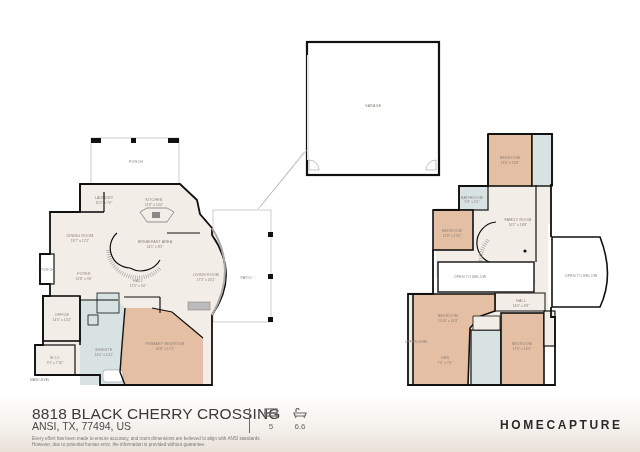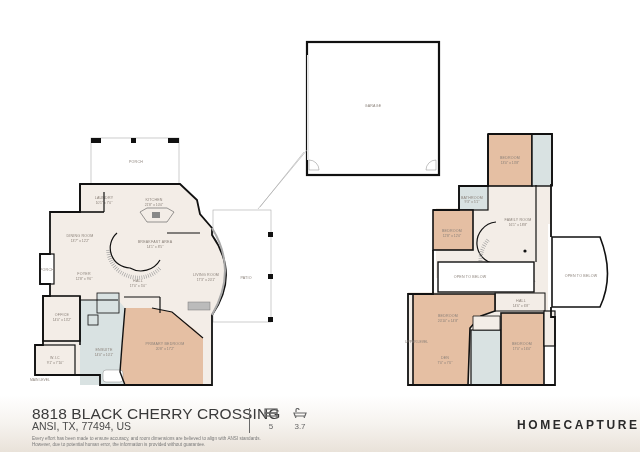--- a/index.html
+++ b/index.html
@@ -9,21 +9,21 @@
   .rd{font-family:"Liberation Sans",sans-serif;font-size:3.4px;fill:#8a8079;text-anchor:middle;}
   .lvl{font-family:"Liberation Sans",sans-serif;font-size:3.4px;fill:#8a8079;}
   .footer{position:absolute;left:0;top:395px;width:640px;height:57px;background:linear-gradient(to bottom,#ffffff 0%,#f6f3ef 50%,#e9e2d9 100%);}
   .title{position:absolute;left:32px;top:11px;font-size:15.5px;color:#3a3a3a;letter-spacing:0.1px;line-height:16px;white-space:nowrap;}
   .addr{position:absolute;left:32px;top:26px;font-size:10.5px;color:#4a4a4a;line-height:11px;white-space:nowrap;}
   .disc{position:absolute;left:32px;top:41px;font-size:4.6px;color:#7a7a7a;line-height:6px;width:240px;}
   .vsep{position:absolute;left:249px;top:13px;width:1px;height:25px;background:#6a6a6a;}
   .stat{position:absolute;top:13px;width:26px;text-align:center;}
   .stat svg{display:block;margin:0 auto;}
   .stat .v{font-size:8px;color:#666;margin-top:4px;display:block;}
-  .brand{position:absolute;left:517px;top:23px;font-size:12px;letter-spacing:2.6px;color:#2a2a2a;font-weight:bold;white-space:nowrap;}
+  .brand{position:absolute;left:500px;top:23px;font-size:12px;letter-spacing:2.6px;color:#2a2a2a;font-weight:bold;white-space:nowrap;}
 </style>
 </head>
 <body>
 
 <svg id="plan" viewBox="0 0 640 395" xmlns="http://www.w3.org/2000/svg">
 
   <g>
     <rect x="307" y="42" width="132" height="133" fill="#ffffff" stroke="#111" stroke-width="2.2"></rect>
     <line x1="308" y1="55" x2="308" y2="160" stroke="#fff" stroke-width="2"></line>
     <line x1="308" y1="55" x2="308" y2="160" stroke="#999" stroke-width="0.5"></line>
@@ -185,16 +185,16 @@
     </svg>
     <span class="v">5</span>
   </div>
   <div class="stat" style="left:287px;">
     <svg width="14" height="10" viewBox="0 0 14 10">
       <path d="M3 4 L3 2 A1.5 1.5 0 0 1 6 2" fill="none" stroke="#666" stroke-width="1.2"></path>
       <path d="M1 5 L13 5 L12 8 L2 8 Z" fill="none" stroke="#666" stroke-width="1.2"></path>
       <line x1="3" y1="8" x2="2.5" y2="10" stroke="#666" stroke-width="1.2"></line>
       <line x1="11" y1="8" x2="11.5" y2="10" stroke="#666" stroke-width="1.2"></line>
     </svg>
-    <span class="v">3.7</span>
+    <span class="v">6.6</span>
   </div>
   <div class="brand">HOMECAPTURE</div>
 </div>
 
 </body></html>

